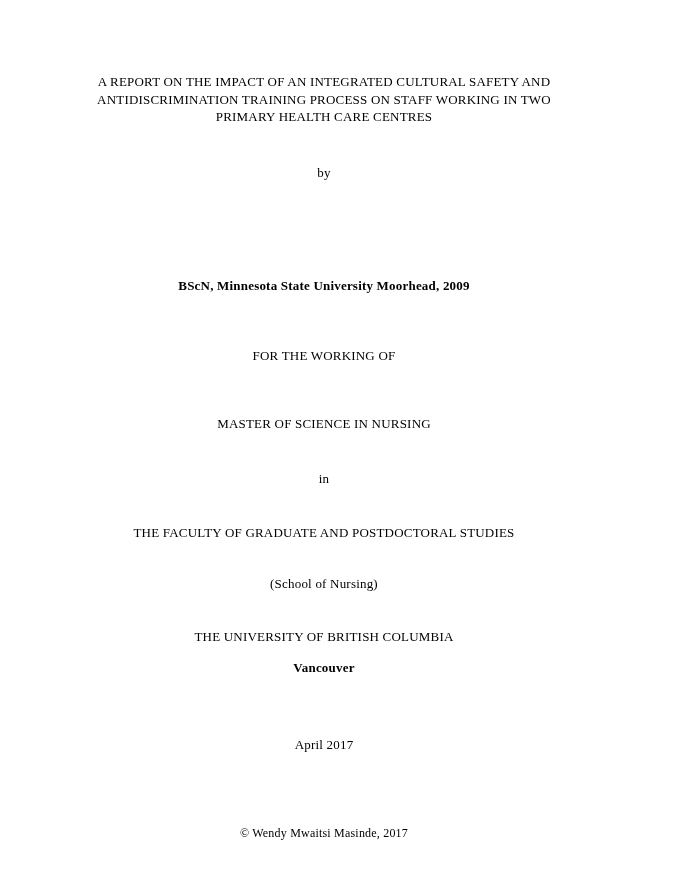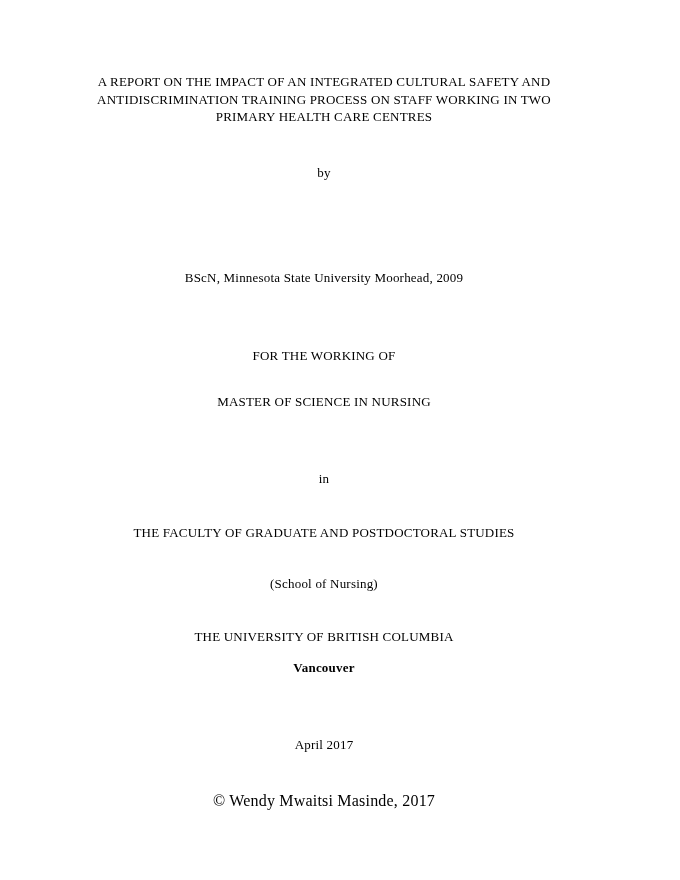--- a/index.html
+++ b/index.html
@@ -22,30 +22,30 @@
     right: 40px;
     text-align: center;
     font-size: 13px;
     line-height: 17px;
     color: #000000;
     letter-spacing: 0.2px;
   }
   .title-block   { top: 73px;  line-height: 17.5px; }
   .byline        { top: 164px; }
   .author        { top: 219px; }
-  .credentials   { top: 269px; }
+  .credentials   { top: 277px; font-weight: bold; }
   .statement     { top: 347px; line-height: 18px; }
-  .degree        { top: 393px; }
+  .degree        { top: 415px; }
   .prep-in       { top: 470px; }
   .faculty       { top: 524px; }
   .school        { top: 575px; }
   .university    { top: 628px; }
   .city          { top: 659px; font-weight: bold; }
   .date          { top: 736px; }
-  .copyright     { top: 792px; font-size: 16px; }
+  .copyright     { top: 825px; font-size: 12px; }
 </style>
 </head>
 <body>
 
 <div class="page">
 
   <div class="block title-block">
     <div>A REPORT ON THE IMPACT OF AN INTEGRATED CULTURAL SAFETY AND</div>
     <div>ANTIDISCRIMINATION TRAINING PROCESS ON STAFF WORKING IN TWO</div>
     <div>PRIMARY HEALTH CARE CENTRES</div>

